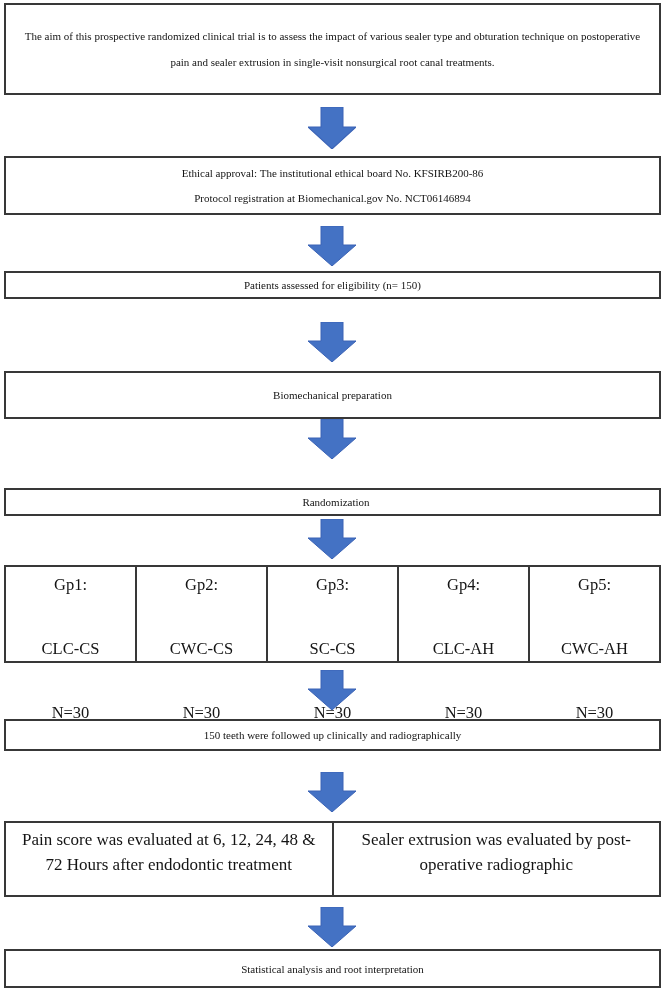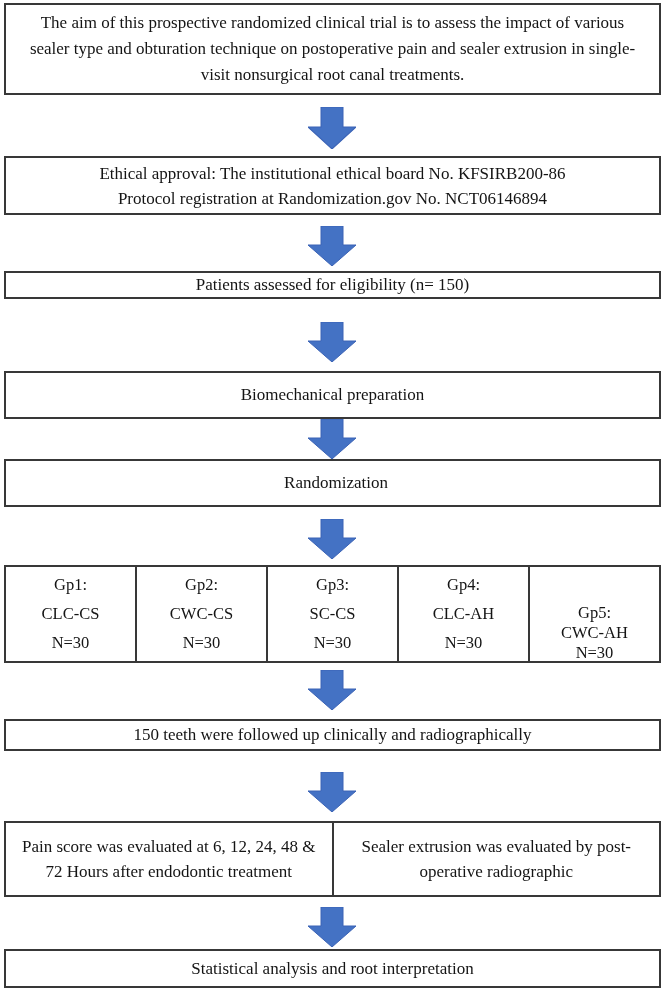--- a/index.html
+++ b/index.html
@@ -20,31 +20,31 @@
     position: absolute;
     left: 4px;
     width: 657px;
     box-sizing: border-box;
     border: 2px solid var(--border, #383838);
     background: #ffffff;
     display: flex;
     align-items: center;
     justify-content: flex-start;
     text-align: center;
-    font-size: 17px;
+    font-size: 11px;
   }
   .box .txt {
     display: block;
     width: 100%;
   }
   .pos-aim     { top: 3px;   height: 92px; line-height: 26px; padding: 2px 14px; }
   .pos-ethics  { top: 156px; height: 59px; line-height: 25px; padding: 2px 8px; }
   .pos-elig    { top: 271px; height: 28px; }
   .pos-prep    { top: 371px; height: 48px; }
-  .pos-rand    { top: 459px; height: 48px; padding-left: 7px; }
+  .pos-rand    { top: 488px; height: 28px; padding-left: 7px; }
   .pos-follow  { top: 719px; height: 32px; }
   .pos-stats   { top: 949px; height: 39px; }
 
   .arrow {
     position: absolute;
     left: 308px;
     width: 48px;
     height: 40px;
   }
   .pos-arrow1 { top: 107px; height: 42px; }
@@ -70,38 +70,39 @@
   .group-cell {
     flex: 1 1 0;
     display: flex;
     flex-direction: column;
     justify-content: space-between;
     align-items: center;
     text-align: center;
     padding: 8px 1px;
     font-size: 16.5px;
     border-right: 2px solid var(--border, #383838);
-  }
-  .group-cell:last-child { border-right: none; margin-top: 28px; }
+    gap: 44px;
+  }
+  .group-cell:last-child { border-right: none; }
 
   .eval {
     position: absolute;
     top: 821px;
     left: 4px;
     width: 657px;
     height: 76px;
     box-sizing: border-box;
     border: 2px solid var(--border, #383838);
     background: #ffffff;
     display: flex;
   }
   .eval-cell {
     flex: 1 1 0;
     display: flex;
-    align-items: center;
+    align-items: flex-start;
     justify-content: center;
     text-align: center;
     padding: 4px 14px;
     font-size: 17px;
     line-height: 25px;
   }
   .eval-cell.left { border-right: 2px solid var(--border, #383838); }
 </style>
 </head>
 <body>
@@ -112,21 +113,21 @@
     <span class="txt">The aim of this prospective randomized clinical trial is to assess the impact of various sealer type and obturation technique on postoperative pain and sealer extrusion in single-visit nonsurgical root canal treatments.</span>
   </div>
 
   <svg class="arrow pos-arrow1" viewBox="0 0 48 40" preserveAspectRatio="none">
     <path d="M13 0 L35 0 L35 19 L48 19 L24 40 L0 19 L13 19 Z" fill="var(--arrow, #4472C4)" stroke="var(--arrow-edge, #3A62B5)" stroke-width="1"></path>
   </svg>
 
   <div class="box pos-ethics">
     <span class="txt">
       <span>Ethical approval: The institutional ethical board No. KFSIRB200-86</span><br>
-      <span>Protocol registration at Randomization.gov No. NCT06146894</span>
+      <span>Protocol registration at Biomechanical.gov No. NCT06146894</span>
     </span>
   </div>
 
   <svg class="arrow pos-arrow2" viewBox="0 0 48 40" preserveAspectRatio="none">
     <path d="M13 0 L35 0 L35 19 L48 19 L24 40 L0 19 L13 19 Z" fill="var(--arrow, #4472C4)" stroke="var(--arrow-edge, #3A62B5)" stroke-width="1"></path>
   </svg>
 
   <div class="box pos-elig">
     <span class="txt">Patients assessed for eligibility (n= 150)</span>
   </div>

